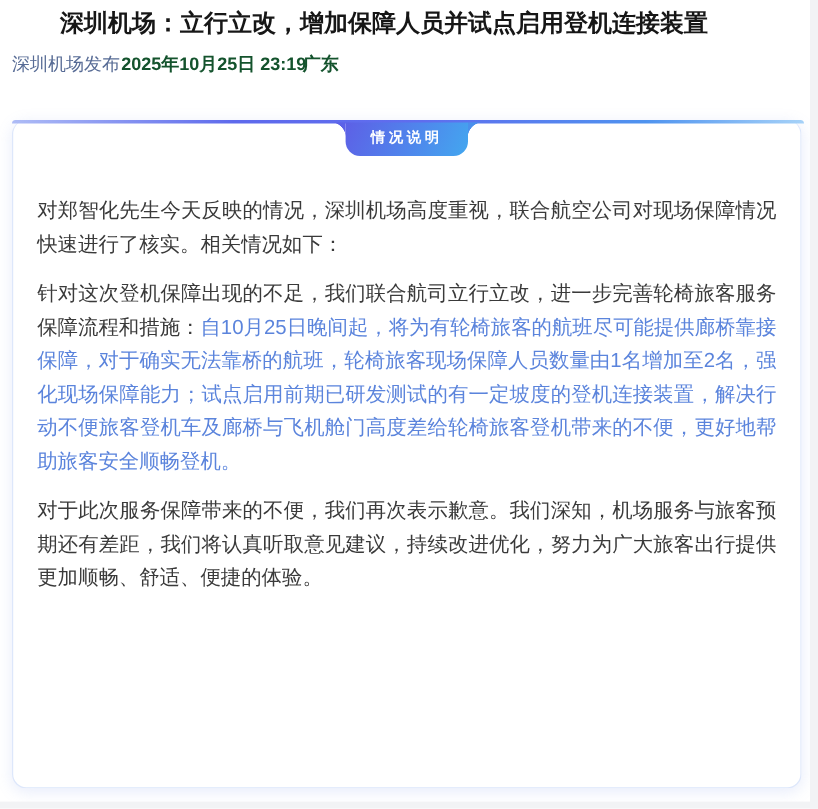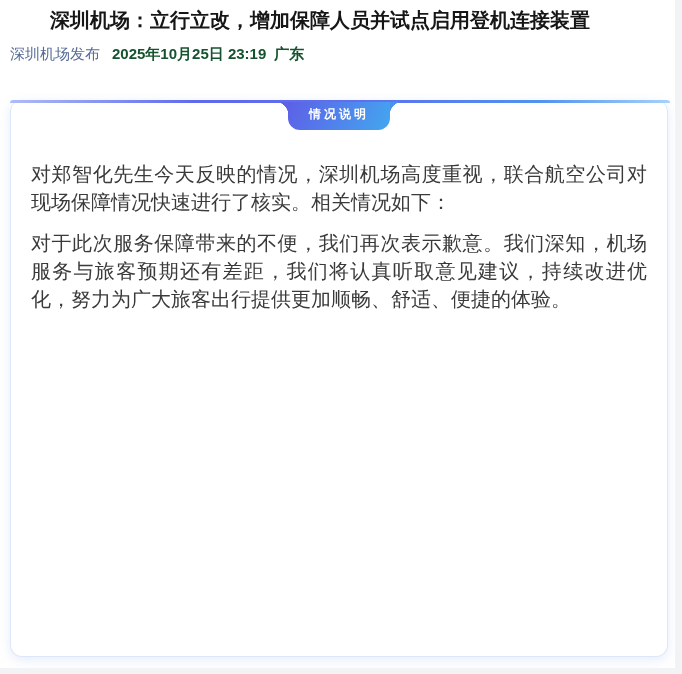--- a/index.html
+++ b/index.html
@@ -28,21 +28,21 @@
   .article-title {
     position: absolute; left: 10px; top: 6px;
     width: 650px;
     font-size: 20px; font-weight: 700; color: #161616;
     line-height: 28px;
     margin-left: 40px;
   }
   .meta-row {
     position: absolute; left: 10px; top: 44px;
     font-size: 15px; line-height: 20px;
-    display: flex; align-items: center; gap: 12px;
+    display: flex; align-items: center; gap: 1px;
     white-space: nowrap;
   }
   .meta-author { color: #576b95; cursor: pointer; }
   .meta-date, .meta-location { color: #14532d; font-weight: bold; }
   .meta-date { margin-right: -4px; }
 
   .notice-card {
     position: absolute; left: 10px; top: 100px;
     width: 658px; min-height: 557px;
     background: #ffffff;
@@ -77,25 +77,24 @@
     background: radial-gradient(circle at 0 100%, rgba(0,0,0,0) 13px, #5c62e8 13.5px);
   }
   .badge-flare-right {
     right: -13px;
     background: radial-gradient(circle at 100% 100%, rgba(0,0,0,0) 13px, #4a90ec 13.5px);
   }
   .card-body {
     padding: 62px 20px 24px 20px;
   }
   .card-body p {
-    font-size: 20px; line-height: 28px;
+    font-size: 17px; line-height: 28px;
     color: #3a3a3a;
     text-align: justify;
     margin-bottom: 13px;
-    font-family: Liberation Mono, monospace;
   }
   .card-body p:last-child { margin-bottom: 0; }
   .highlight { color: #5b84dc; }
 </style>
 </head>
 <body>
 
 <div class="page">
 
   <h1 class="article-title">深圳机场：立行立改，增加保障人员并试点启用登机连接装置</h1>
@@ -112,20 +111,21 @@
     <div class="badge-wrap">
       <div class="badge">
         <span class="badge-flare-left"></span>
         <span>情况说明</span>
         <span class="badge-flare-right"></span>
       </div>
     </div>
 
     <div class="card-body">
       <p>对郑智化先生今天反映的情况，深圳机场高度重视，联合航空公司对现场保障情况快速进行了核实。相关情况如下：</p>
+      <p><span>针对这次登机保障出现的不足，我们联合航司立行立改，进一步完善轮椅旅客服务保障流程和措施：</span><span class="highlight">自10月25日晚间起，将为有轮椅旅客的航班尽可能提供廊桥靠接保障，对于确实无法靠桥的航班，轮椅旅客现场保障人员数量由1名增加至2名，强化现场保障能力；试点启用前期已研发测试的有一定坡度的登机连接装置，解决行动不便旅客登机车及廊桥与飞机舱门高度差给轮椅旅客登机带来的不便，更好地帮助旅客安全顺畅登机。</span></p>
       <p>对于此次服务保障带来的不便，我们再次表示歉意。我们深知，机场服务与旅客预期还有差距，我们将认真听取意见建议，持续改进优化，努力为广大旅客出行提供更加顺畅、舒适、便捷的体验。</p>
     </div>
   </div>
 
 </div>
 
 <div class="edge-right"></div>
 <div class="edge-bottom"></div>
 
 </body></html>

